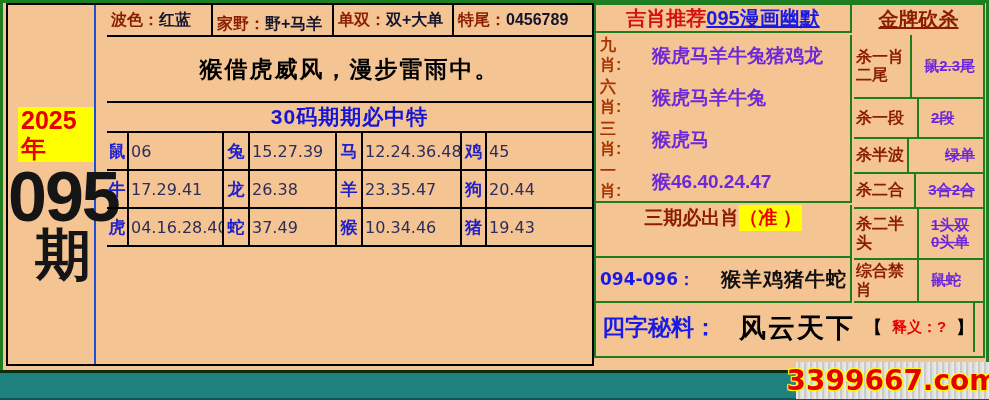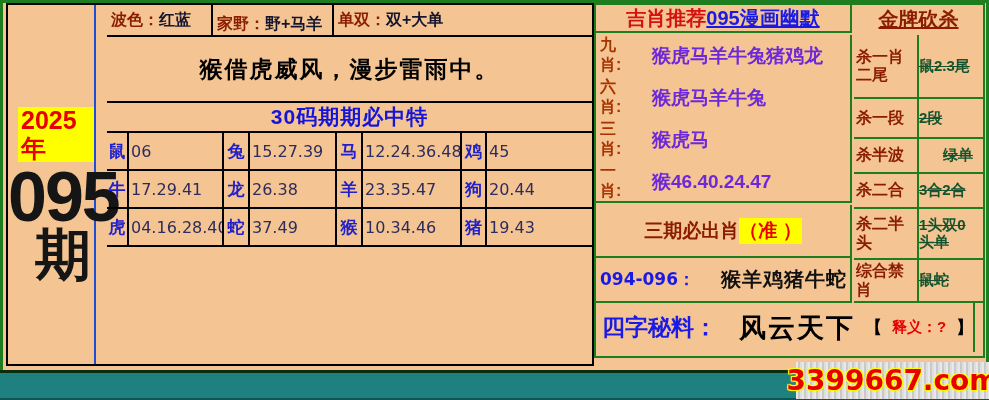--- a/index.html
+++ b/index.html
@@ -41,35 +41,35 @@
   #rp-header-left{position:absolute;left:0;top:0;width:256px;height:28px;box-sizing:border-box;display:flex;align-items:center;justify-content:center;white-space:nowrap;}
   #rp-header-right{position:absolute;left:258px;top:0;right:0;height:28px;box-sizing:border-box;display:flex;align-items:center;justify-content:center;}
   #recommend-prefix{color:#d41111;font-size:20px;font-weight:bold;}
   #recommend-link{color:#1a1ae6;font-size:20px;font-weight:bold;text-decoration:underline;}
   #kill-header{color:#8b1c00;font-size:20px;font-weight:bold;text-decoration:underline;}
   #xiao-block{position:absolute;left:0;top:30px;width:256px;height:168px;box-sizing:border-box;}
   .xiao-row{display:flex;height:42px;}
   .xiao-label{width:30px;padding-left:4px;color:#a83200;font-size:16px;font-weight:bold;line-height:1.25;}
   .xiao-label span{display:block;}
   .xiao-value{flex:1;padding-left:22px;color:#6d28d9;font-size:19px;font-weight:bold;display:flex;align-items:center;white-space:nowrap;}
-  #three-row{position:absolute;left:0;top:200px;width:256px;height:53px;box-sizing:border-box;display:flex;align-items:center;justify-content:center;white-space:nowrap;}
+  #three-row{position:absolute;left:0;top:200px;width:256px;height:53px;box-sizing:border-box;display:flex;align-items:flex-start;justify-content:center;white-space:nowrap;}
   #three-title{color:#8b1c00;font-size:19px;font-weight:bold;}
   #three-badge{color:#ee0000;background:#ffff00;font-size:19px;font-weight:bold;}
   #range-row{position:absolute;left:0;top:253px;width:256px;height:45px;box-sizing:border-box;display:flex;align-items:center;white-space:nowrap;}
   #range-label{color:#1a1ae6;font-size:17px;font-weight:bold;padding-left:4px;font-family:"DejaVu Sans",sans-serif;}
   #range-value{color:#111;font-size:20px;font-weight:bold;margin-left:26px;letter-spacing:1px;}
   #secret-row{position:absolute;left:0;top:298px;width:379px;height:49px;box-sizing:border-box;display:flex;align-items:center;white-space:nowrap;gap:10px;}
   #secret-label{color:#1a1ae6;font-size:23px;font-weight:bold;padding-left:6px;}
   #secret-value{color:#000;font-size:27px;font-weight:bold;margin-left:12px;letter-spacing:2px;}
   .secret-bracket{color:#000;font-size:17px;font-weight:bold;}
   #secret-note{color:#e60000;font-size:15px;font-weight:bold;}
   #kill-col{position:absolute;left:258px;top:30px;width:121px;height:268px;}
   .kill-row{display:flex;box-sizing:border-box;border-bottom:2px solid #1e7d1e;}
   .kill-label{width:65px;box-sizing:border-box;border-right:2px solid #1e7d1e;color:#8b1c00;font-size:16px;font-weight:bold;line-height:1.15;display:flex;align-items:center;padding-left:2px;}
-  .kill-value{flex:1;color:#14532d;font-size:15px;font-weight:bold;line-height:1.1;display:flex;align-items:center;padding-left:0;text-decoration:line-through;white-space:nowrap;overflow:visible;}
+  .kill-value{flex:1;color:#6d28d9;font-size:15px;font-weight:bold;line-height:1.1;display:flex;align-items:center;padding-left:12px;text-decoration:line-through;white-space:nowrap;overflow:visible;}
   .kill-value.wrap{white-space:normal;}
   #narrow-col{position:absolute;left:379px;top:30px;right:0;bottom:0;}
   .narrow-cell{box-sizing:border-box;border-bottom:2px solid #1e7d1e;}
 
   
   #footer-bar{position:absolute;left:0;top:370px;width:989px;height:30px;background:#1f8080;border-top:3px solid #0c2d0c;border-bottom:2px solid #0d5454;box-sizing:border-box;}
   #watermark-box{position:absolute;right:0;top:362px;width:193px;height:37px;background:repeating-linear-gradient(90deg,#e8e8e8 0 2px,#c9c9c9 2px 4px,#dedede 4px 6px);display:flex;align-items:center;justify-content:center;}
   #watermark-text{font-family:"DejaVu Sans",sans-serif;color:#e80000;font-size:28px;font-weight:bold;text-shadow:-1px -1px 0 #ffff00,1px -1px 0 #ffff00,-1px 1px 0 #ffff00,1px 1px 0 #ffff00,0 0 3px #ffff00;}
 </style>
 </head>
@@ -92,20 +92,24 @@
           <span class="band-label">波色：</span>
           <span class="band-value">红蓝</span>
         </div>
         <div class="band-cell" style="width:121px;align-items:flex-end;">
           <span class="band-label">家野：</span>
           <span class="band-value">野+马羊</span>
         </div>
         <div class="band-cell" style="width:120px;">
           <span class="band-label">单双：</span>
           <span class="band-value">双+大单</span>
+        </div>
+        <div class="band-cell" style="flex:1;">
+          <span class="band-label">特尾：</span>
+          <span class="band-value">0456789</span>
         </div>
       </div>
       <div id="headline-row">
         <span id="headline">猴借虎威风，漫步雷雨中。</span>
       </div>
       <div id="title30-row">
         <span id="title30">30码期期必中特</span>
       </div>
       <table id="zodiac-table">
         <colgroup>

